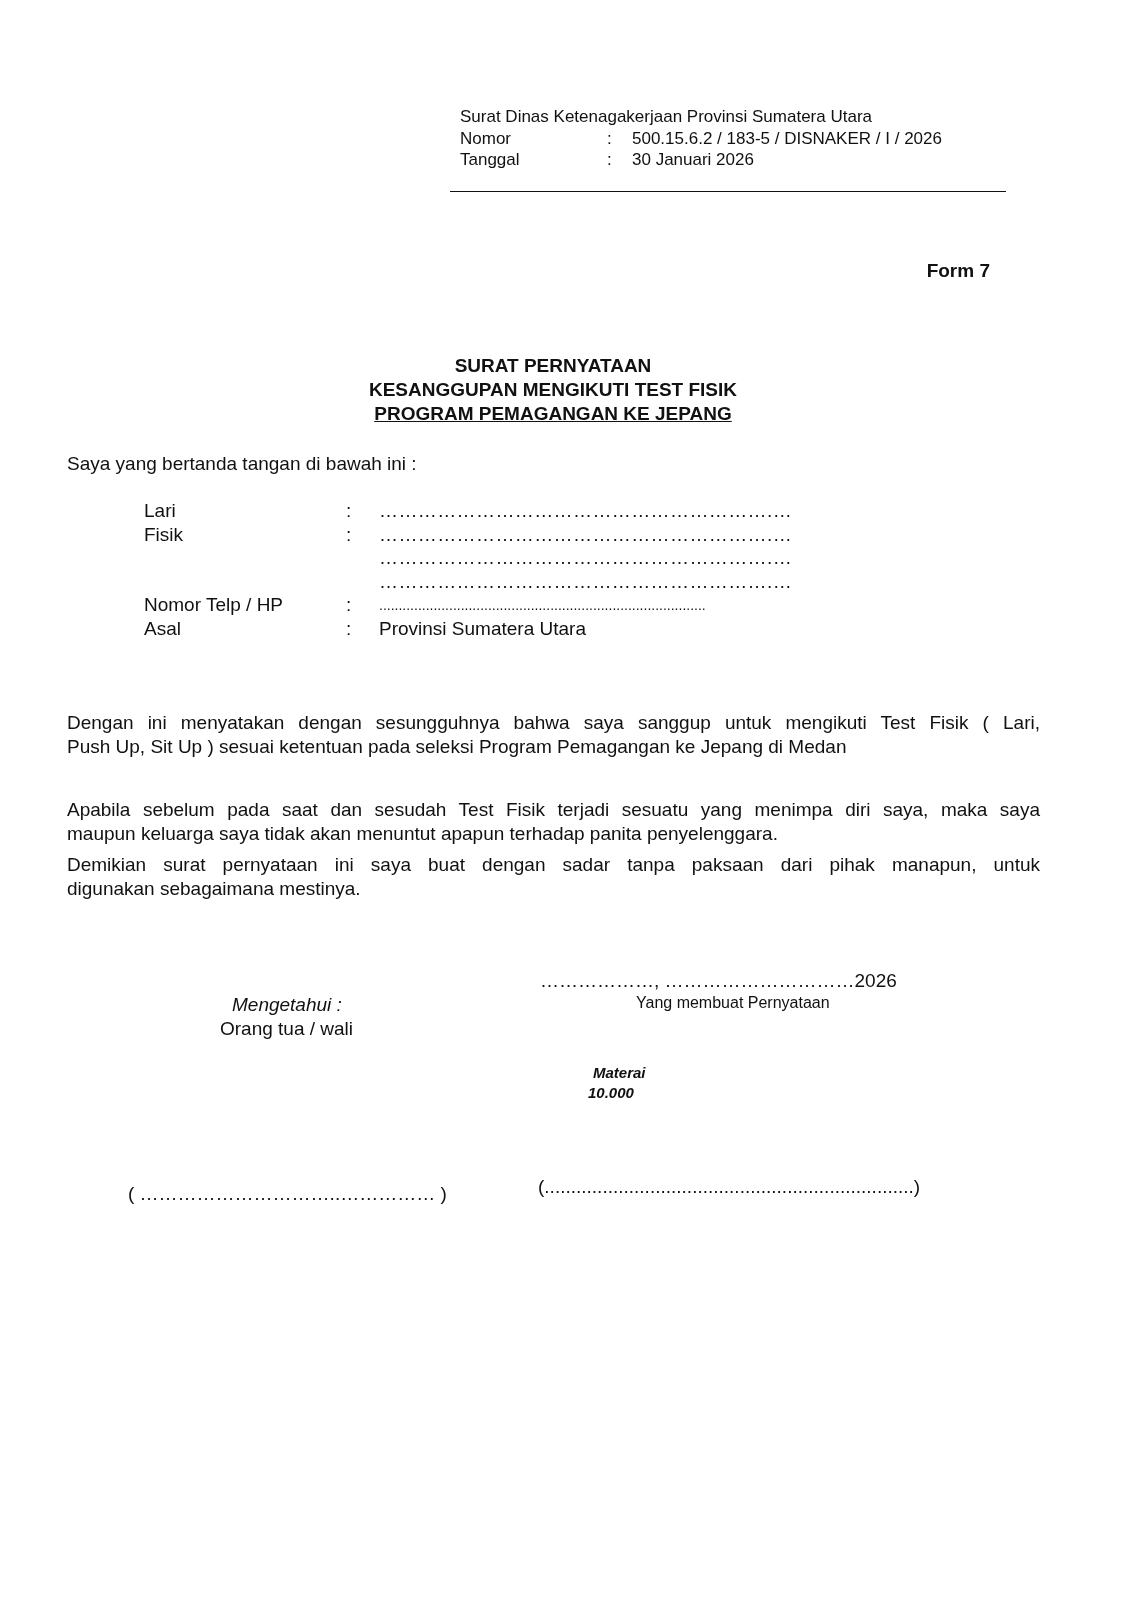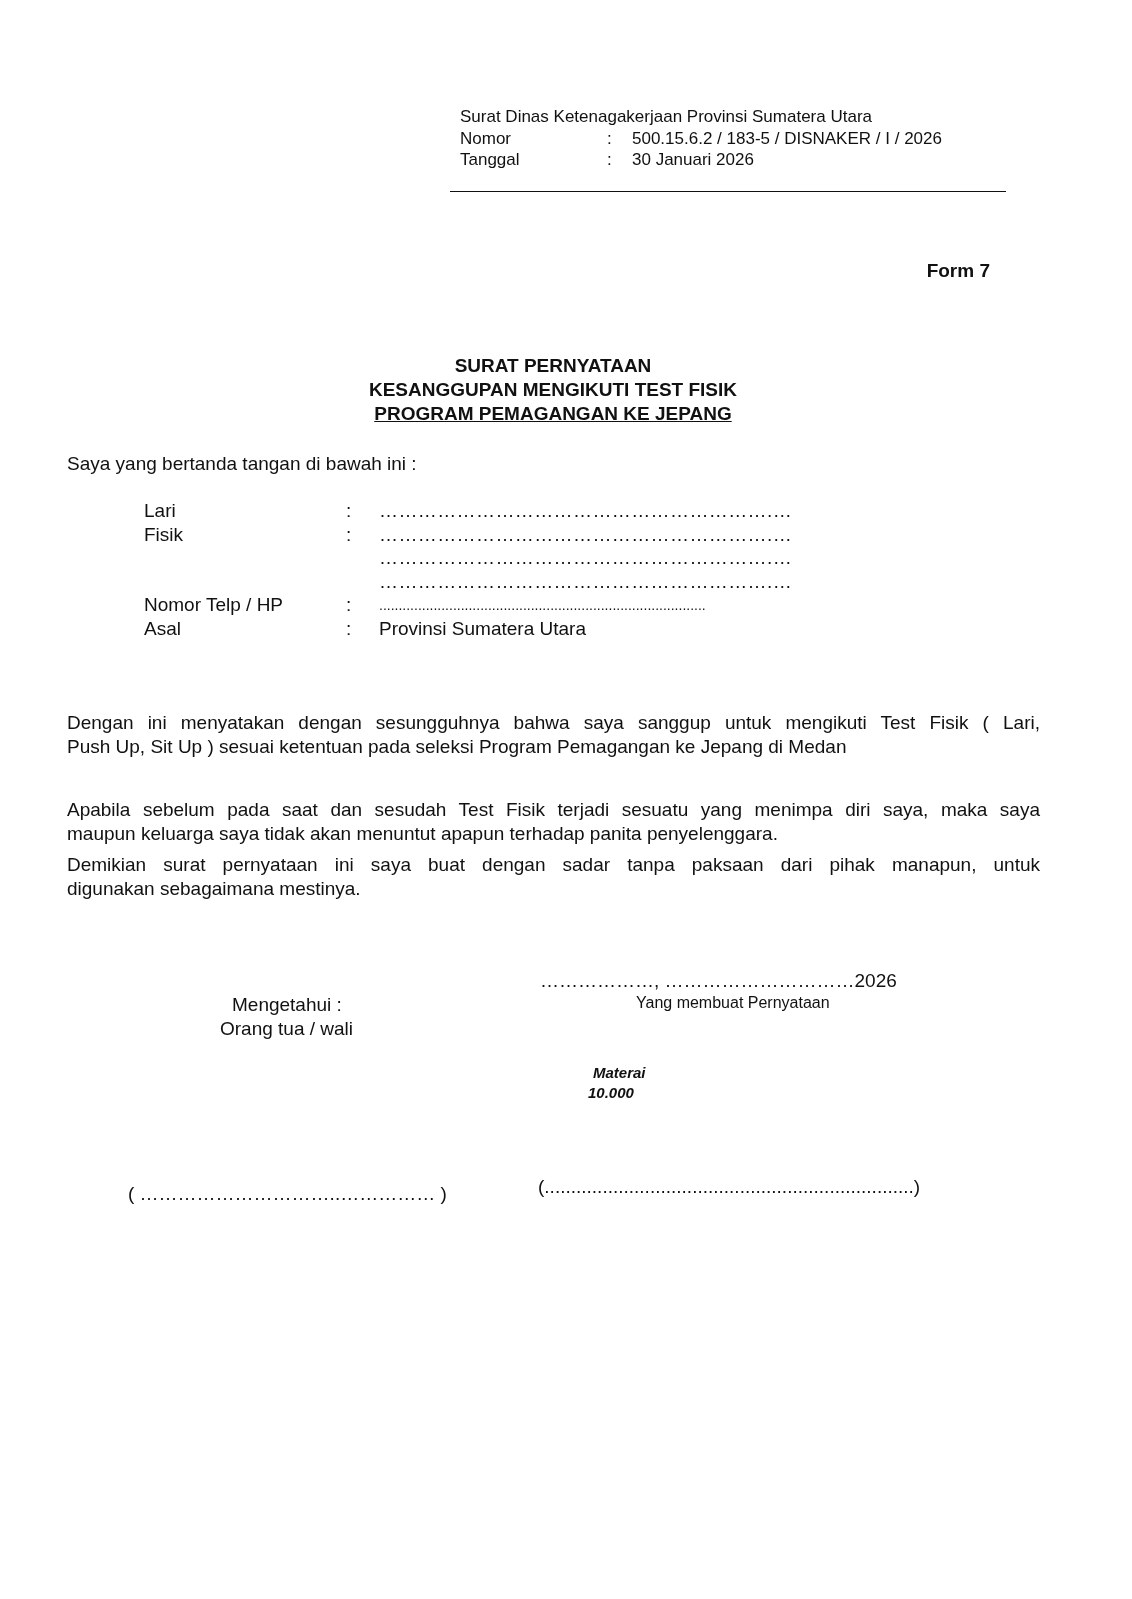--- a/index.html
+++ b/index.html
@@ -21,21 +21,21 @@
     .fields .row { display: flex; height: 23.5px; }
     .fields .lbl { width: 202px; }
     .fields .colon { width: 33px; }
     .dots { letter-spacing: 0.4px; }
     .small-dots { font-size: 14px; letter-spacing: 0px; }
     .para { left: 67px; width: 973px; font-size: 19px; line-height: 24px; text-align: justify; white-space: normal; }
     .p1 { top: 711px; }
     .p2 { top: 798px; }
     .p3 { top: 853px; }
     .dateline { left: 540px; top: 970px; font-size: 19px; text-align: center; }
-    .mengetahui { left: 232px; top: 994px; font-size: 19px; }
+    .mengetahui { left: 232px; top: 994px; font-size: 19px; font-style: italic; }
     .ortu { left: 220px; top: 1018px; font-size: 19px; }
     .yang-membuat { left: 636px; top: 994px; font-size: 16px; }
     .materai { left: 593px; top: 1064px; font-size: 15px; font-weight: bold; font-style: italic; }
     .materai-val { left: 588px; top: 1084px; font-size: 15px; font-weight: bold; font-style: italic; }
     .sig-left { left: 128px; top: 1183px; font-size: 19px; }
     .sig-right { left: 538px; top: 1176px; font-size: 19px; }
   </style>
 </head>
 <body>
 

